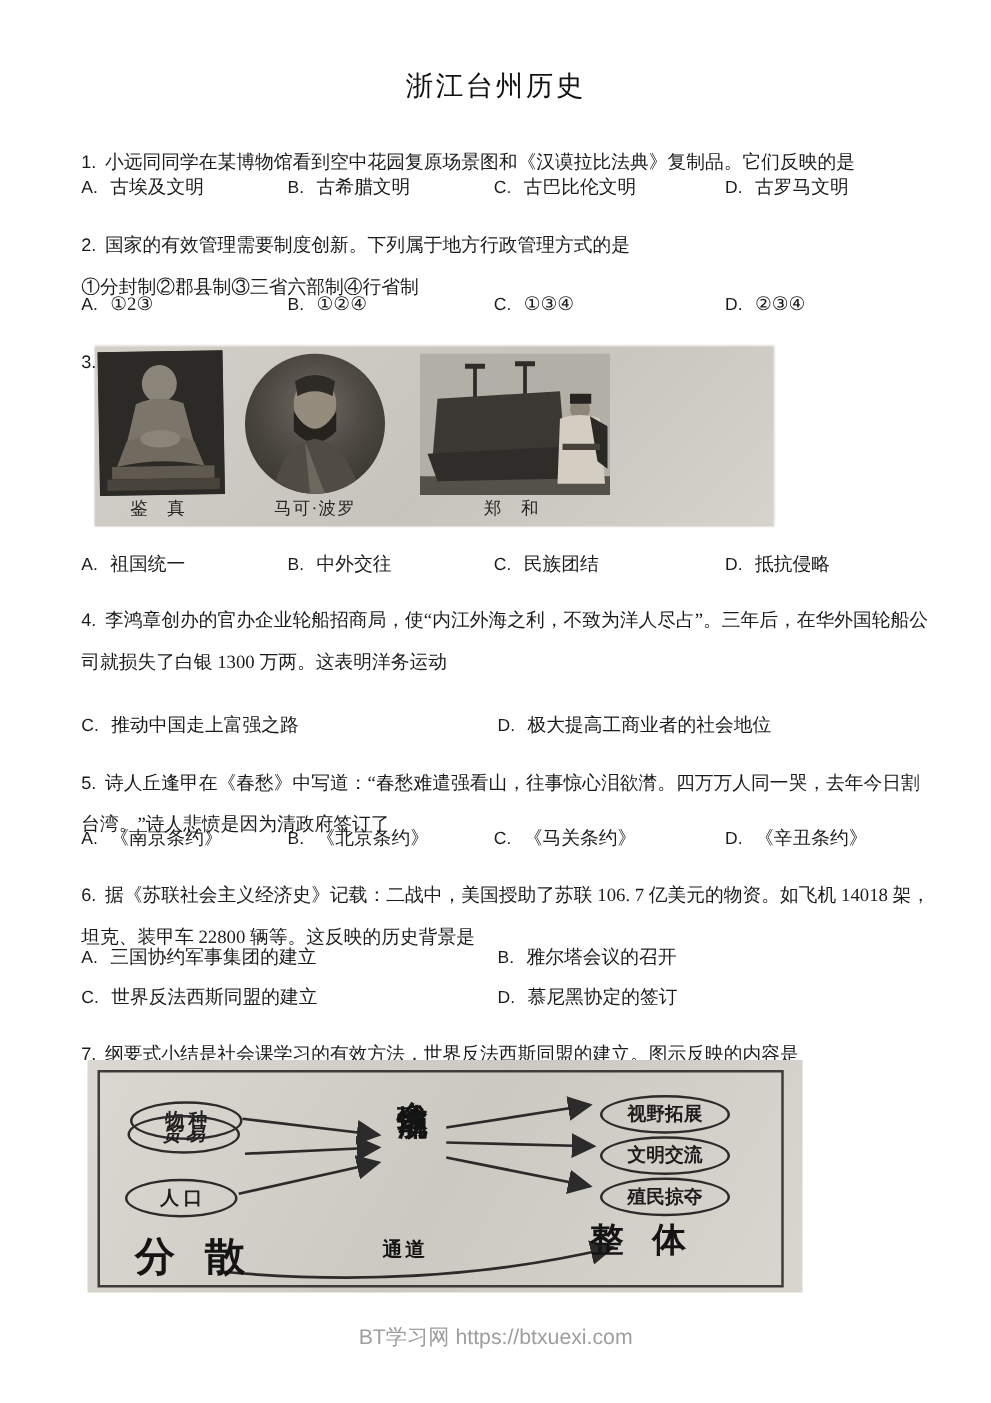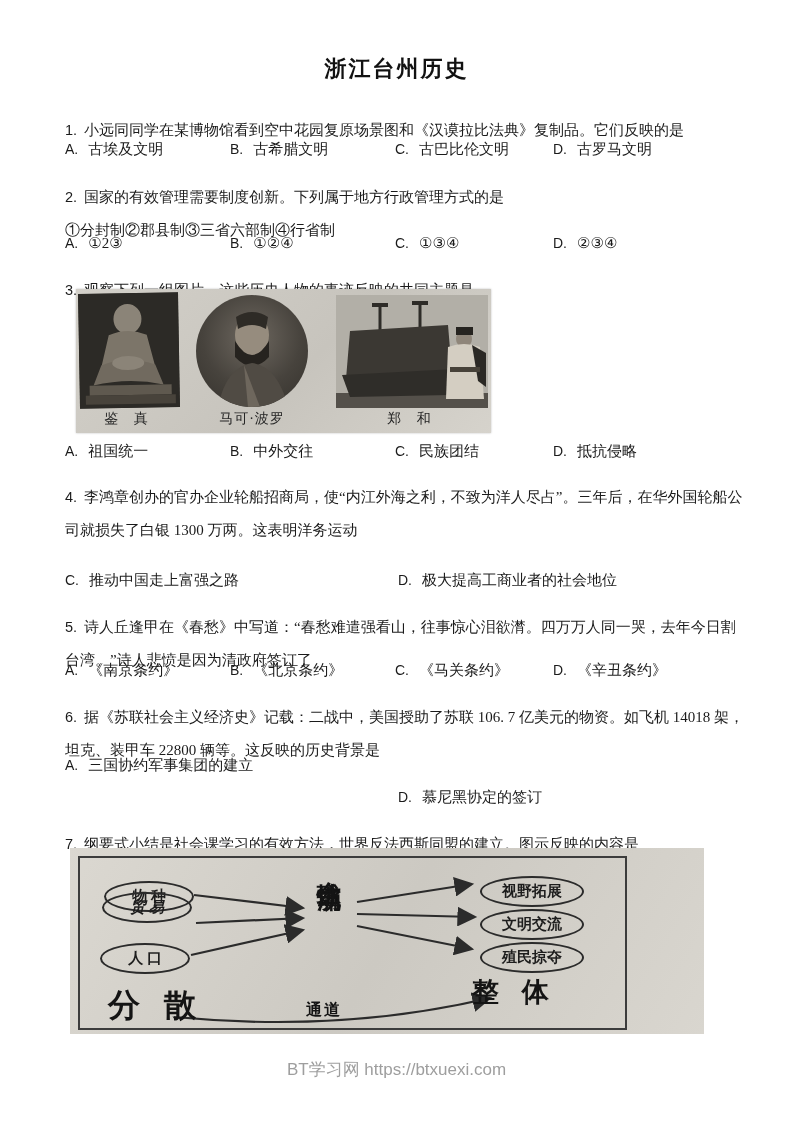--- a/index.html
+++ b/index.html
@@ -3,50 +3,51 @@
 <meta charset="utf-8">
 <style>
   html,body{margin:0;padding:0;}
   body{
     width:793px;height:1122px;position:relative;background:#ffffff;
     font-family:"Liberation Serif","DejaVu Serif",serif;color:#1b1b1b;
     overflow:hidden;
   }
   h1.title{
     position:absolute;top:54px;left:0;width:793px;margin:0;
-    text-align:center;font-size:22px;font-weight:bold;letter-spacing:2px;color:#111;
+    text-align:center;font-size:22px;font-weight:normal;letter-spacing:2px;color:#111;
   }
   .para{position:absolute;left:65px;width:680px;font-size:15px;line-height:33px;}
   .qnum{font-family:"Liberation Sans","DejaVu Sans",sans-serif;font-size:14.5px;margin-right:7px;}
   .optrow{position:absolute;left:65px;width:680px;height:33px;font-size:15px;line-height:33px;}
   .opt{position:absolute;top:0;white-space:nowrap;}
   .opt .l{font-family:"Liberation Sans","DejaVu Sans",sans-serif;font-size:14px;margin-right:10px;}
-  .c0{left:0}.c1{left:165px}.c2{left:330px}.c3{left:488px}
+  .c0{left:0}.c1{left:165px}.c2{left:330px}.c3{left:515px}
   .w0{left:0}.w1{left:333px}
 
   
   .figpanel{
-    position:absolute;left:76px;top:289px;width:415px;height:144px;
+    position:absolute;left:76px;top:277px;width:499px;height:144px;
     background:linear-gradient(135deg,#d3d0c9 0%,#c7c4bd 55%,#d6d3cc 100%);
     box-shadow:0 0 2px rgba(0,0,0,.25);
+    padding-left:44px;
   }
   .fig{position:absolute;overflow:hidden;}
   .fig svg{display:block;}
   .fig1{left:3px;top:4px;width:100px;height:115px;background:#2e2c28;transform:rotate(-1deg);}
   .fig2{left:120px;top:6px;width:112px;height:112px;border-radius:50%;
         background:radial-gradient(circle at 50% 38%,#6e6860 0%,#47433d 55%,#34312c 100%);}
   .fig3{left:260px;top:6px;width:152px;height:113px;background:#b2afa7;}
   .figcap{position:absolute;top:121px;font-size:14px;color:#262626;text-align:center;}
   .figcap1{left:3px;width:100px;letter-spacing:6px;}
   .figcap2{left:108px;width:136px;letter-spacing:1px;}
   .figcap3{left:260px;width:152px;letter-spacing:6px;}
 
   
   .diagram{
-    position:absolute;left:70px;top:848px;width:634px;height:186px;
+    position:absolute;left:70px;top:848px;width:572px;height:186px;
     background:linear-gradient(120deg,#dbd8d1 0%,#ccc9c2 50%,#d9d6cf 100%);
   }
   .dbox{position:absolute;left:8px;top:8px;width:545px;height:170px;border:2px solid #3c3c3c;}
   .ell{
     position:absolute;border:2px solid #2b2b2b;border-radius:50%;
     display:flex;align-items:center;justify-content:center;
     font-weight:bold;font-size:15px;color:#1d1d1d;white-space:nowrap;
   }
   .ell-l{width:86px;height:27px;}
   .ell-r{width:100px;height:27px;}
@@ -56,21 +57,21 @@
   .er0{left:410px;top:28px;}
   .er1{left:410px;top:61px;}
   .er2{left:410px;top:94px;text-align:right;}
   .vcenter{
     position:absolute;left:243px;top:13px;height:140px;
     writing-mode:vertical-rl;text-orientation:upright;
     font-size:24px;font-weight:bold;letter-spacing:2px;color:#141414;
   }
   .bl{position:absolute;font-weight:bold;color:#141414;}
   .bl-left{left:38px;top:136px;font-size:32px;letter-spacing:8px;}
-  .bl-mid{left:236px;top:152px;font-size:16px;font-weight:bold;letter-spacing:2px;}
+  .bl-mid{left:236px;top:142px;font-size:16px;font-weight:bold;letter-spacing:2px;}
   .bl-right{left:402px;top:126px;font-size:27px;letter-spacing:8px;text-align:right;}
   .arrows{position:absolute;left:0;top:0;width:566px;height:186px;}
 
   .footer{
     position:absolute;top:1058px;left:0;width:793px;text-align:center;
     font-family:"Liberation Sans","DejaVu Sans",sans-serif;
     font-size:17px;color:#9e9e9e;
   }
 </style>
 </head>
@@ -159,22 +160,24 @@
 <div class="optrow" style="top:654px">
   <span class="opt c0"><span class="l">A.</span><span>《南京条约》</span></span>
   <span class="opt c1"><span class="l">B.</span><span>《北京条约》</span></span>
   <span class="opt c2"><span class="l">C.</span><span>《马关条约》</span></span>
   <span class="opt c3"><span class="l">D.</span><span>《辛丑条约》</span></span>
 </div>
 
 <p class="para" style="top:686px"><span class="qnum">6.</span><span>据《苏联社会主义经济史》记载：二战中，美国授助了苏联 106. 7 亿美元的物资。如飞机 14018 架，坦克、装甲车 22800 辆等。这反映的历史背景是</span></p>
 <div class="optrow" style="top:749px">
   <span class="opt w0"><span class="l">A.</span><span>三国协约军事集团的建立</span></span>
+  <span class="opt w1"><span class="l">B.</span><span>雅尔塔会议的召开</span></span>
 </div>
 <div class="optrow" style="top:781px">
+  <span class="opt w0"><span class="l">C.</span><span>世界反法西斯同盟的建立</span></span>
   <span class="opt w1"><span class="l">D.</span><span>慕尼黑协定的签订</span></span>
 </div>
 
 <p class="para" style="top:813px"><span class="qnum">7.</span><span>纲要式小结是社会课学习的有效方法，世界反法西斯同盟的建立。图示反映的内容是</span></p>
 
 <div class="diagram">
   <svg class="arrows" viewBox="0 0 566 186">
     <defs>
       <marker id="arr" markerWidth="10" markerHeight="9" refX="8" refY="4.5" orient="auto">
         <path d="M0,0 L9,4.5 L0,9 Z" fill="#2b2b2b"></path>

